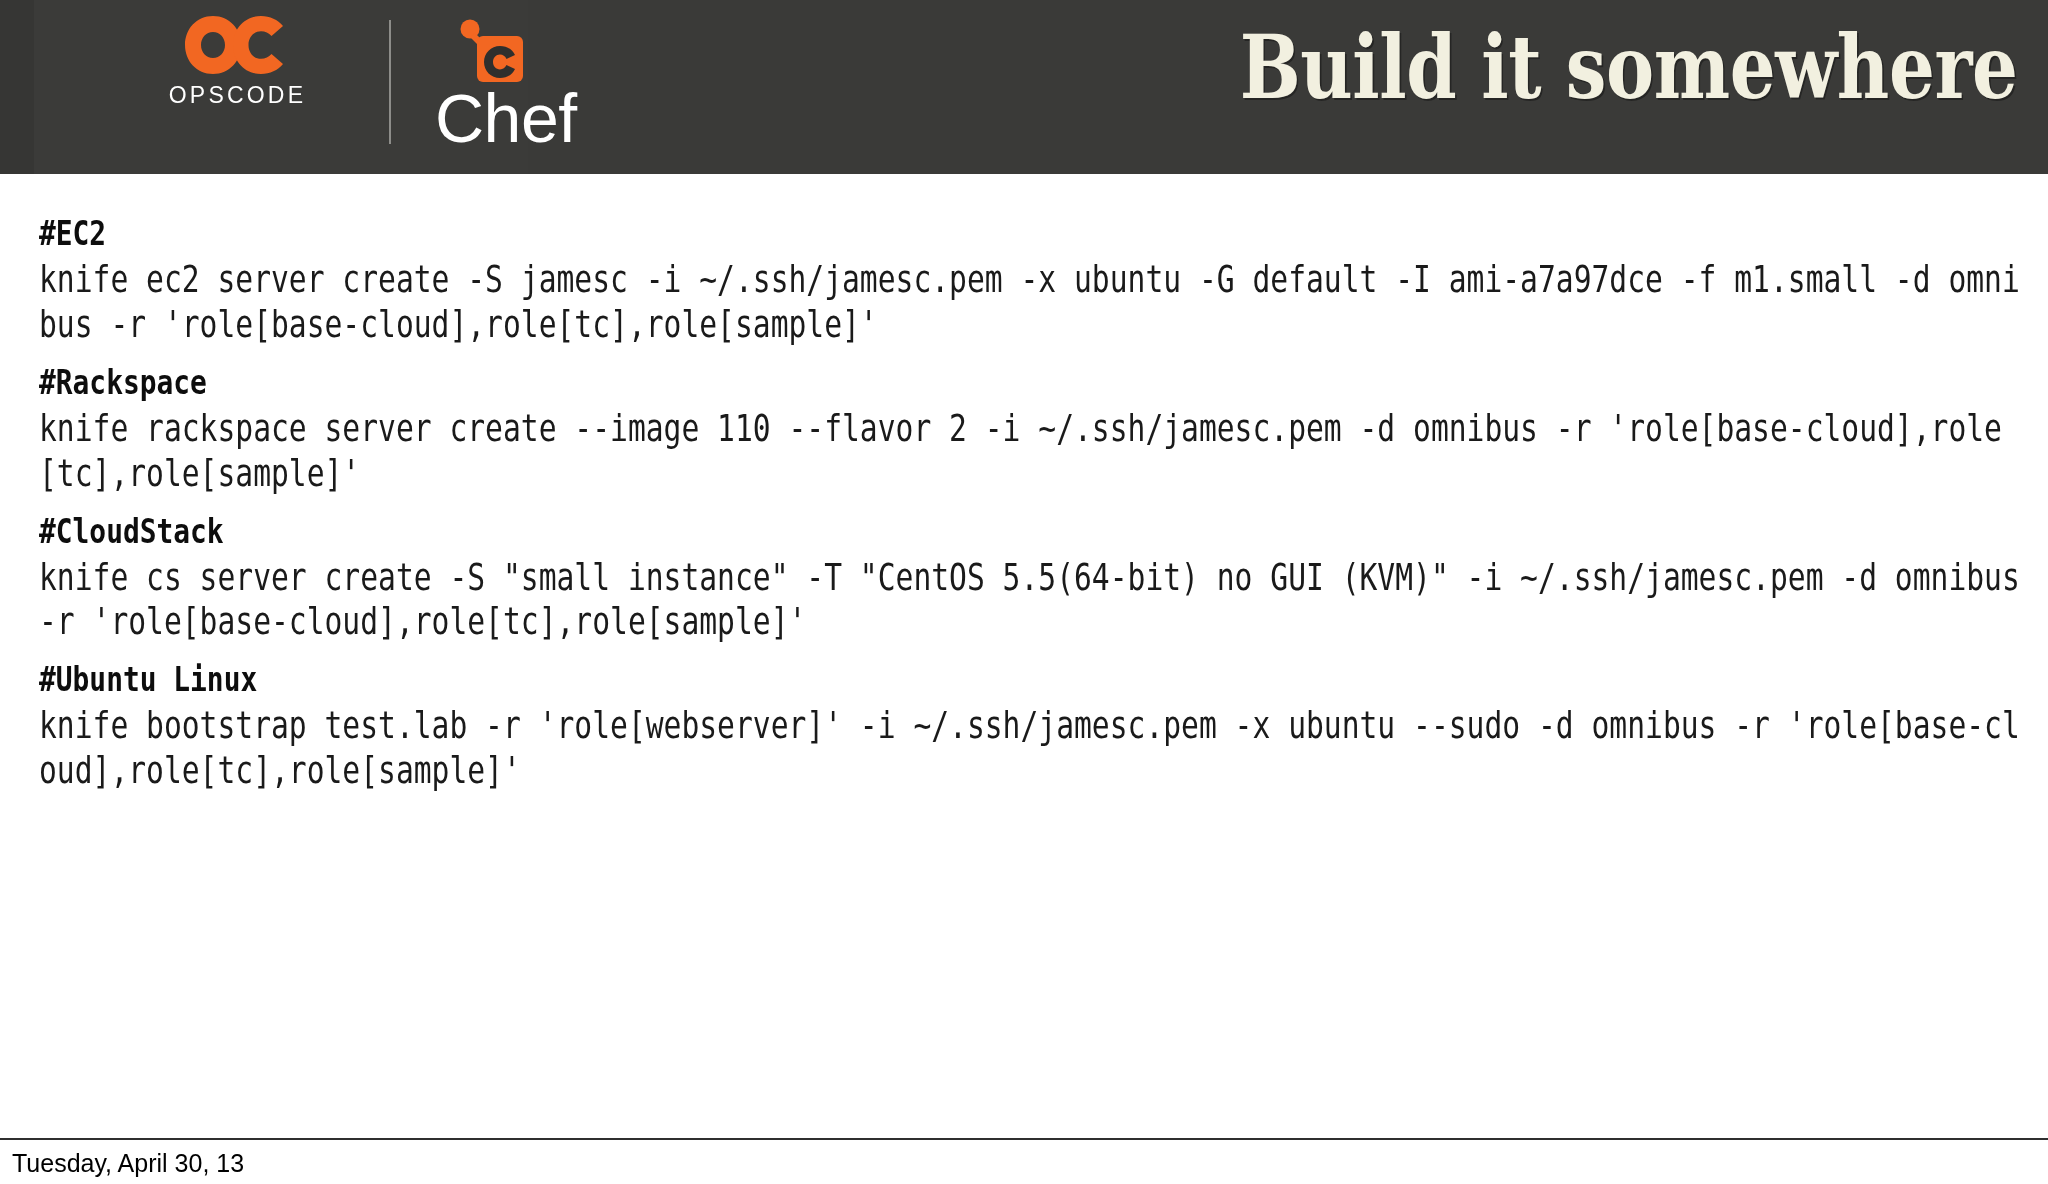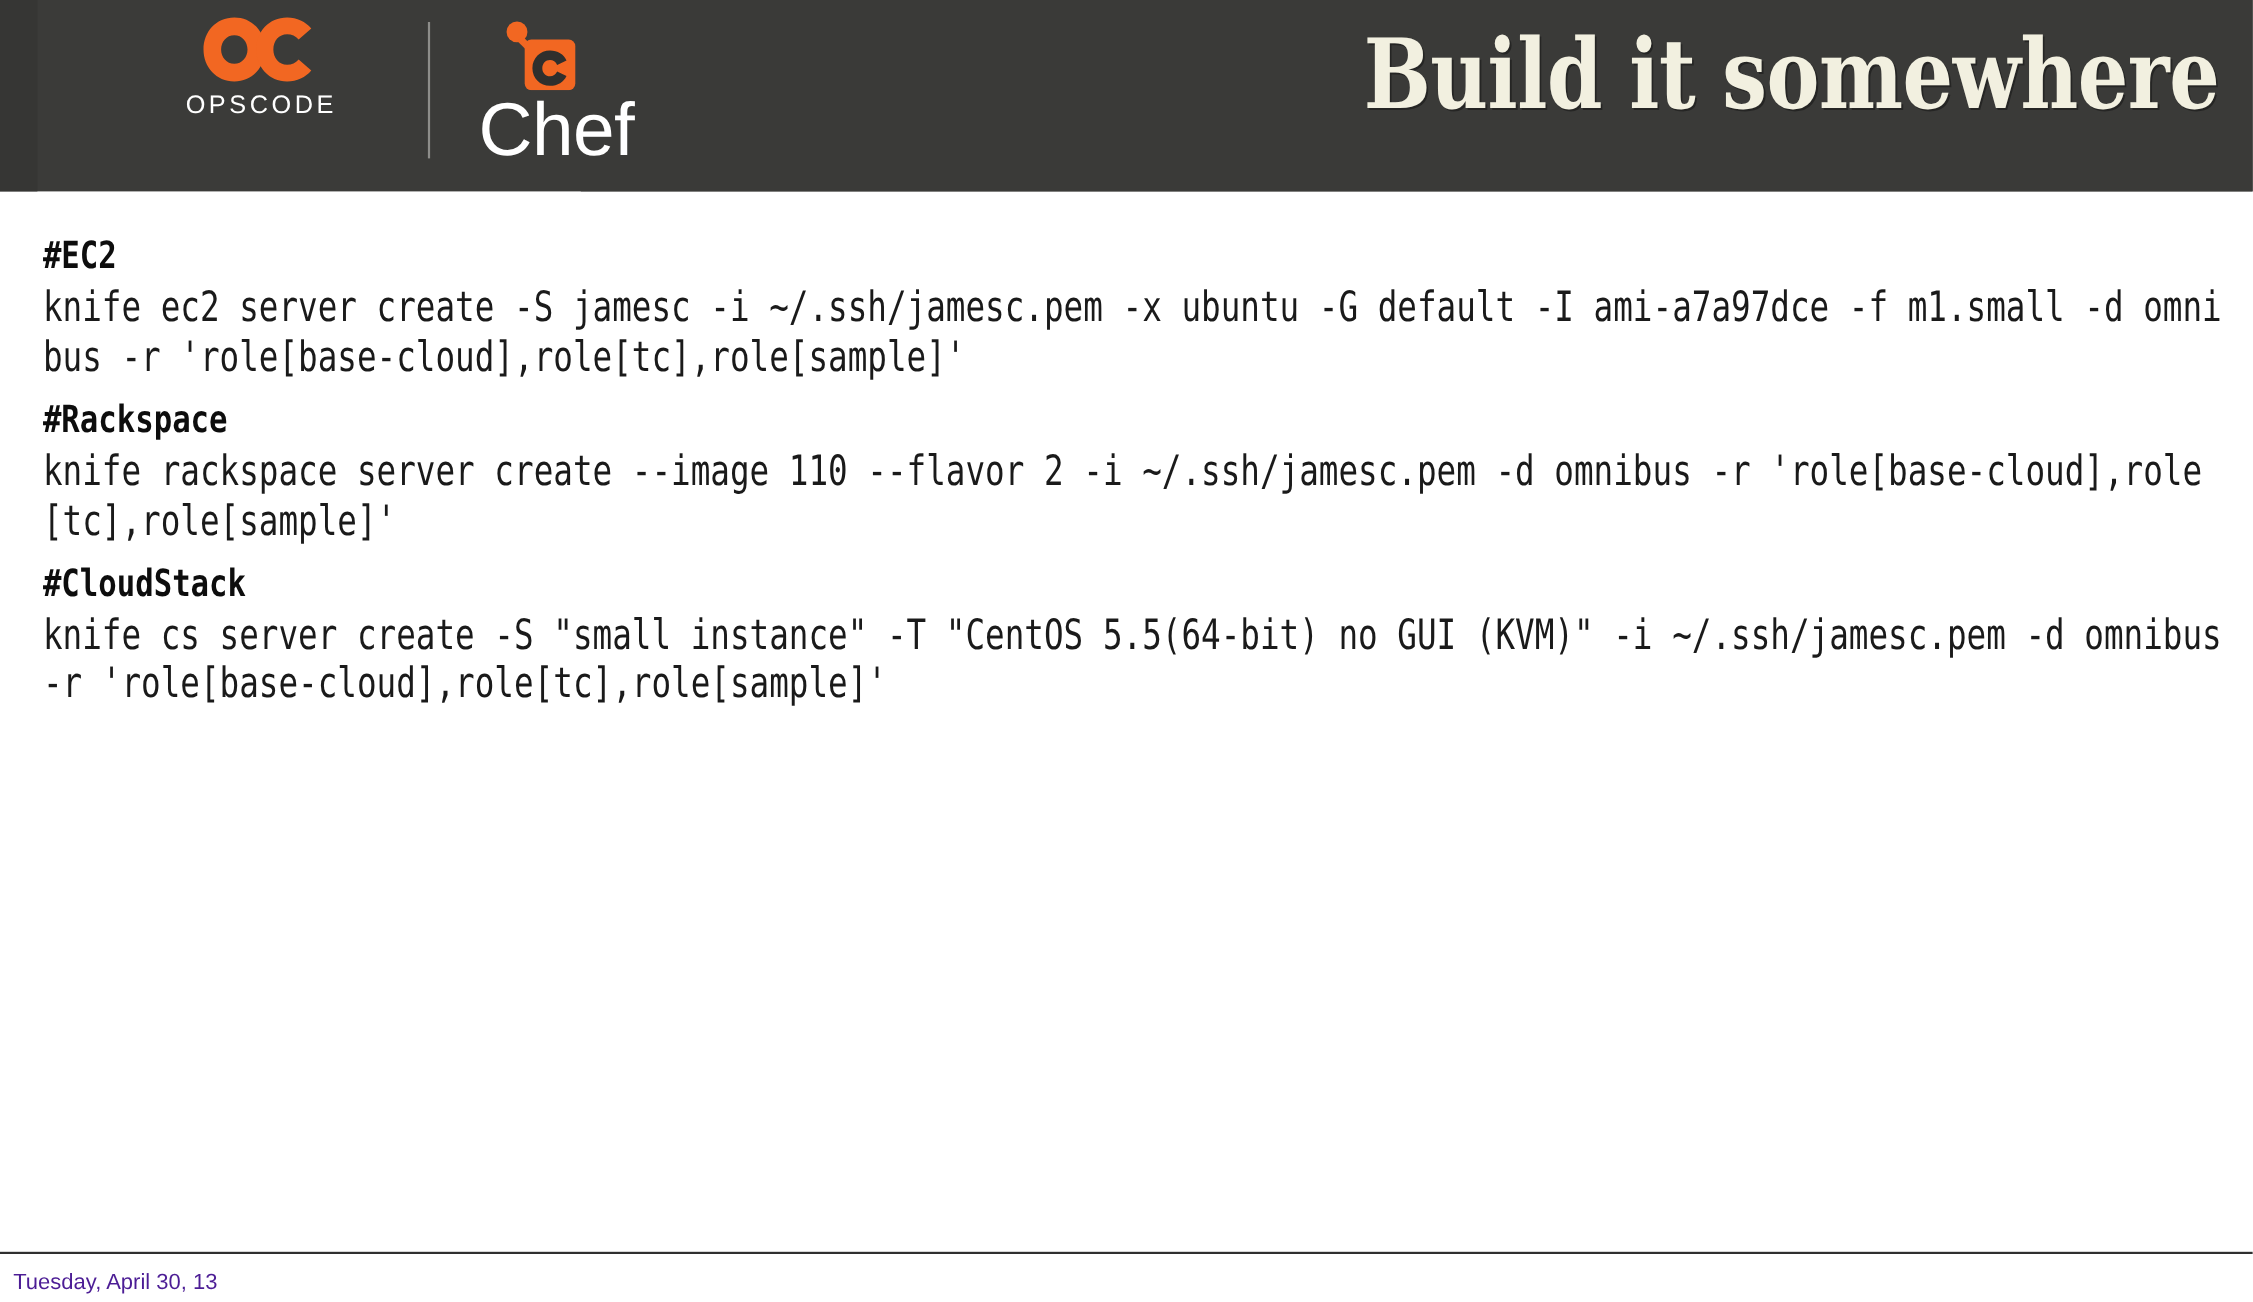--- a/index.html
+++ b/index.html
@@ -177,23 +177,23 @@
     left: 0;
     bottom: 44px;
     width: 2048px;
     height: 2px;
     background: #2f2f2f;
   }
   .footer-text {
     position: absolute;
     left: 12px;
     bottom: 8px;
-    color: #4c1d95;
-    font-family: "Liberation Sans", sans-serif;
-    font-size: 20px;
+    color: #000000;
+    font-family: "Liberation Sans", sans-serif;
+    font-size: 25px;
     line-height: 1;
   }
 </style>
 </head>
 <body>
 
 <div class="slide">
 
   <div class="header">
     <div class="header-shade-left"></div>
@@ -239,19 +239,23 @@
     <div class="block">
       <div class="code-heading">#Rackspace</div>
       <div class="code-line">knife rackspace server create --image 110 --flavor 2 -i ~/.ssh/jamesc.pem -d omnibus -r 'role[base-cloud],role[tc],role[sample]'</div>
     </div>
 
     <div class="block">
       <div class="code-heading">#CloudStack</div>
       <div class="code-line">knife cs server create -S "small instance" -T "CentOS 5.5(64-bit) no GUI (KVM)" -i ~/.ssh/jamesc.pem -d omnibus -r 'role[base-cloud],role[tc],role[sample]'</div>
     </div>
 
+    <div class="block">
+      <div class="code-heading">#Ubuntu Linux</div>
+      <div class="code-line">knife bootstrap test.lab -r 'role[webserver]' -i ~/.ssh/jamesc.pem -x ubuntu --sudo -d omnibus -r 'role[base-cloud],role[tc],role[sample]'</div>
+    </div>
 
   </div>
 
   <div class="footer-rule"></div>
   <div class="footer-text">Tuesday, April 30, 13</div>
 
 </div>
 
 </body></html>

